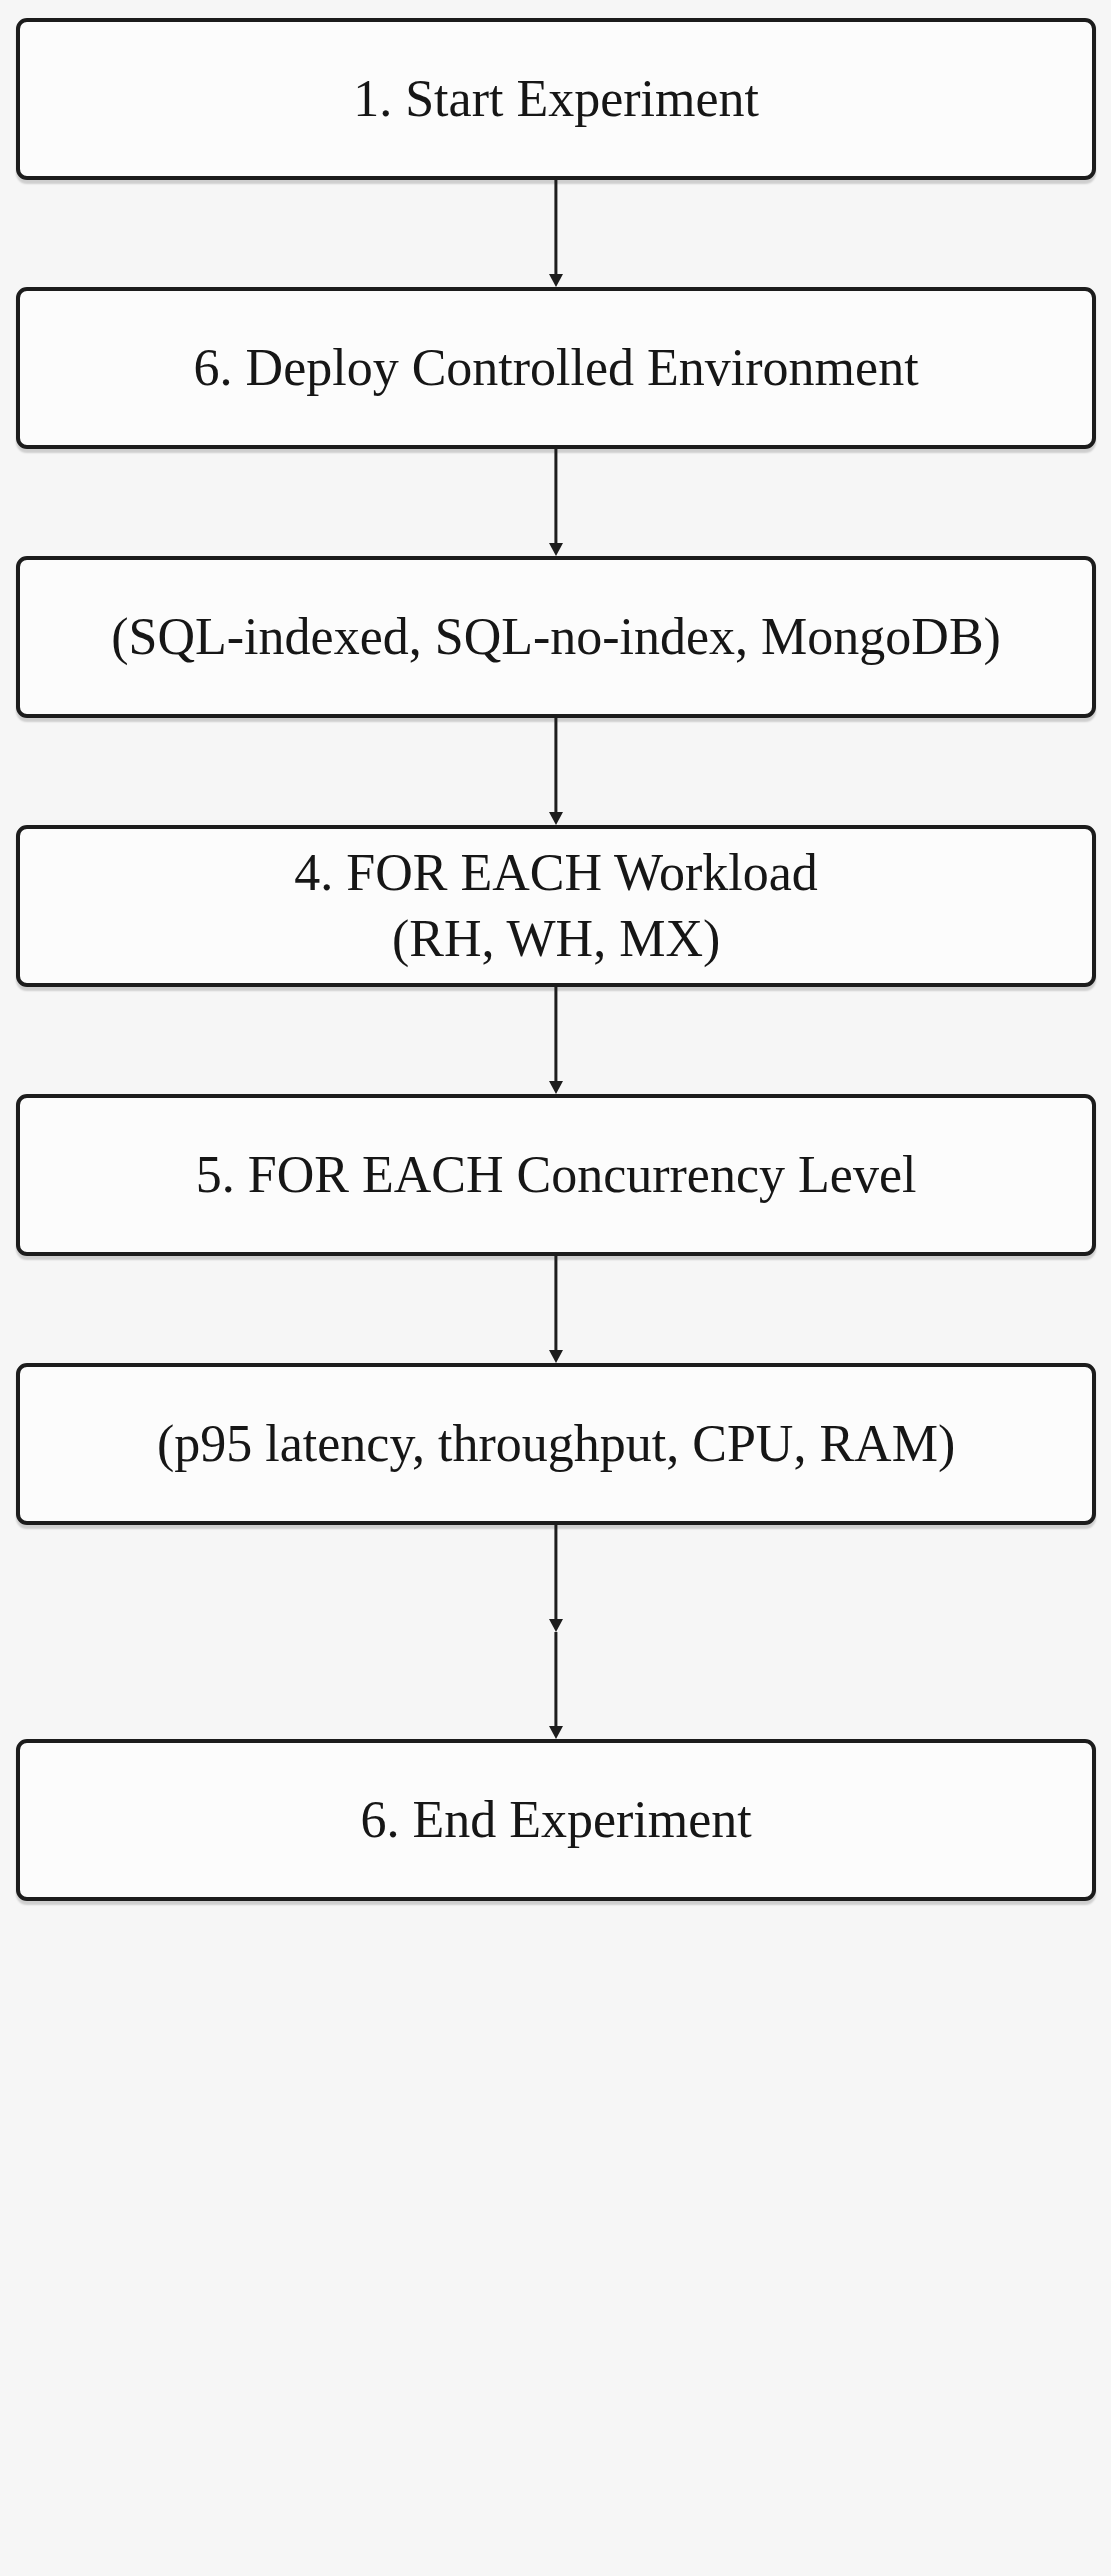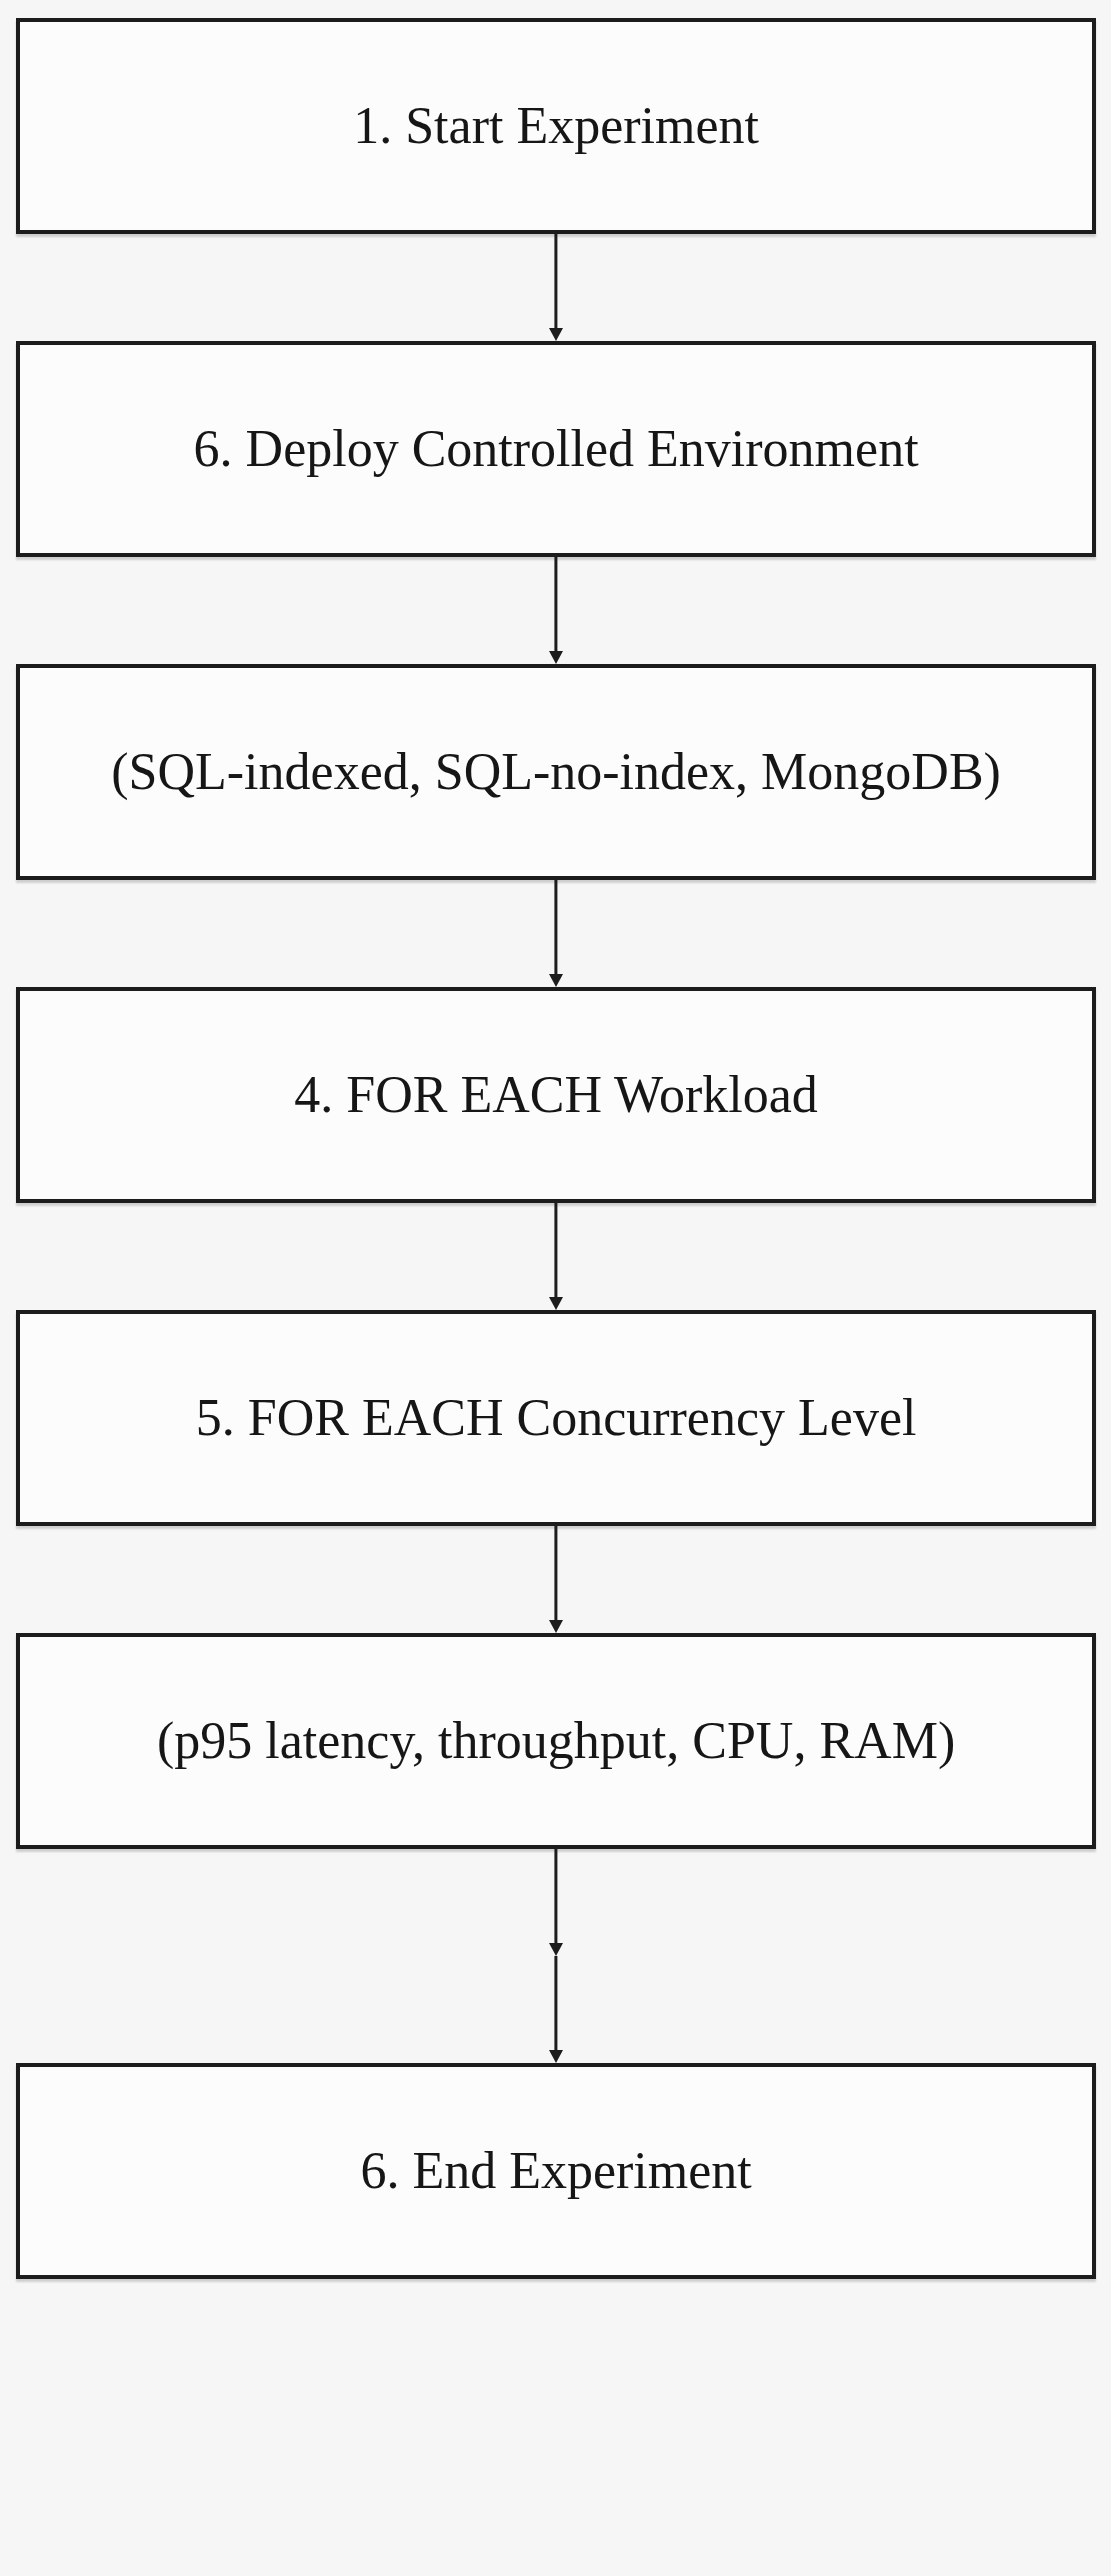--- a/index.html
+++ b/index.html
@@ -12,24 +12,24 @@
     width: 1111px;
     height: 2576px;
     box-sizing: border-box;
     padding: 18px 15px 18px 16.2px;
     display: flex;
     flex-direction: column;
     background: #f6f6f6;
   }
   .node {
     flex: none;
-    height: 216px;
+    height: 162px;
     box-sizing: border-box;
     border: 4.5px solid #1c1c1c;
-    border-radius: 0;
+    border-radius: 11px;
     background: #fcfcfc;
     box-shadow: 0 3.2px 1.9px rgba(0,0,0,0.16);
     display: flex;
     flex-direction: column;
     align-items: center;
     justify-content: center;
     text-align: center;
     font-family: "Liberation Serif", "DejaVu Serif", serif;
     font-size: 52px;
     line-height: 1.26;
@@ -96,20 +96,21 @@
     <span class="l2">(SQL-indexed, SQL-no-index, MongoDB)</span>
   </div>
 
   <div class="arrow">
     <span class="shaft"></span>
     <span class="head"></span>
   </div>
 
   <div class="node">
     <span class="l1">4. FOR EACH Workload</span>
+    <span class="l2">(RH, WH, MX)</span>
   </div>
 
   <div class="arrow">
     <span class="shaft"></span>
     <span class="head"></span>
   </div>
 
   <div class="node">
     <span class="l1">5. FOR EACH Concurrency Level</span>
   </div>

